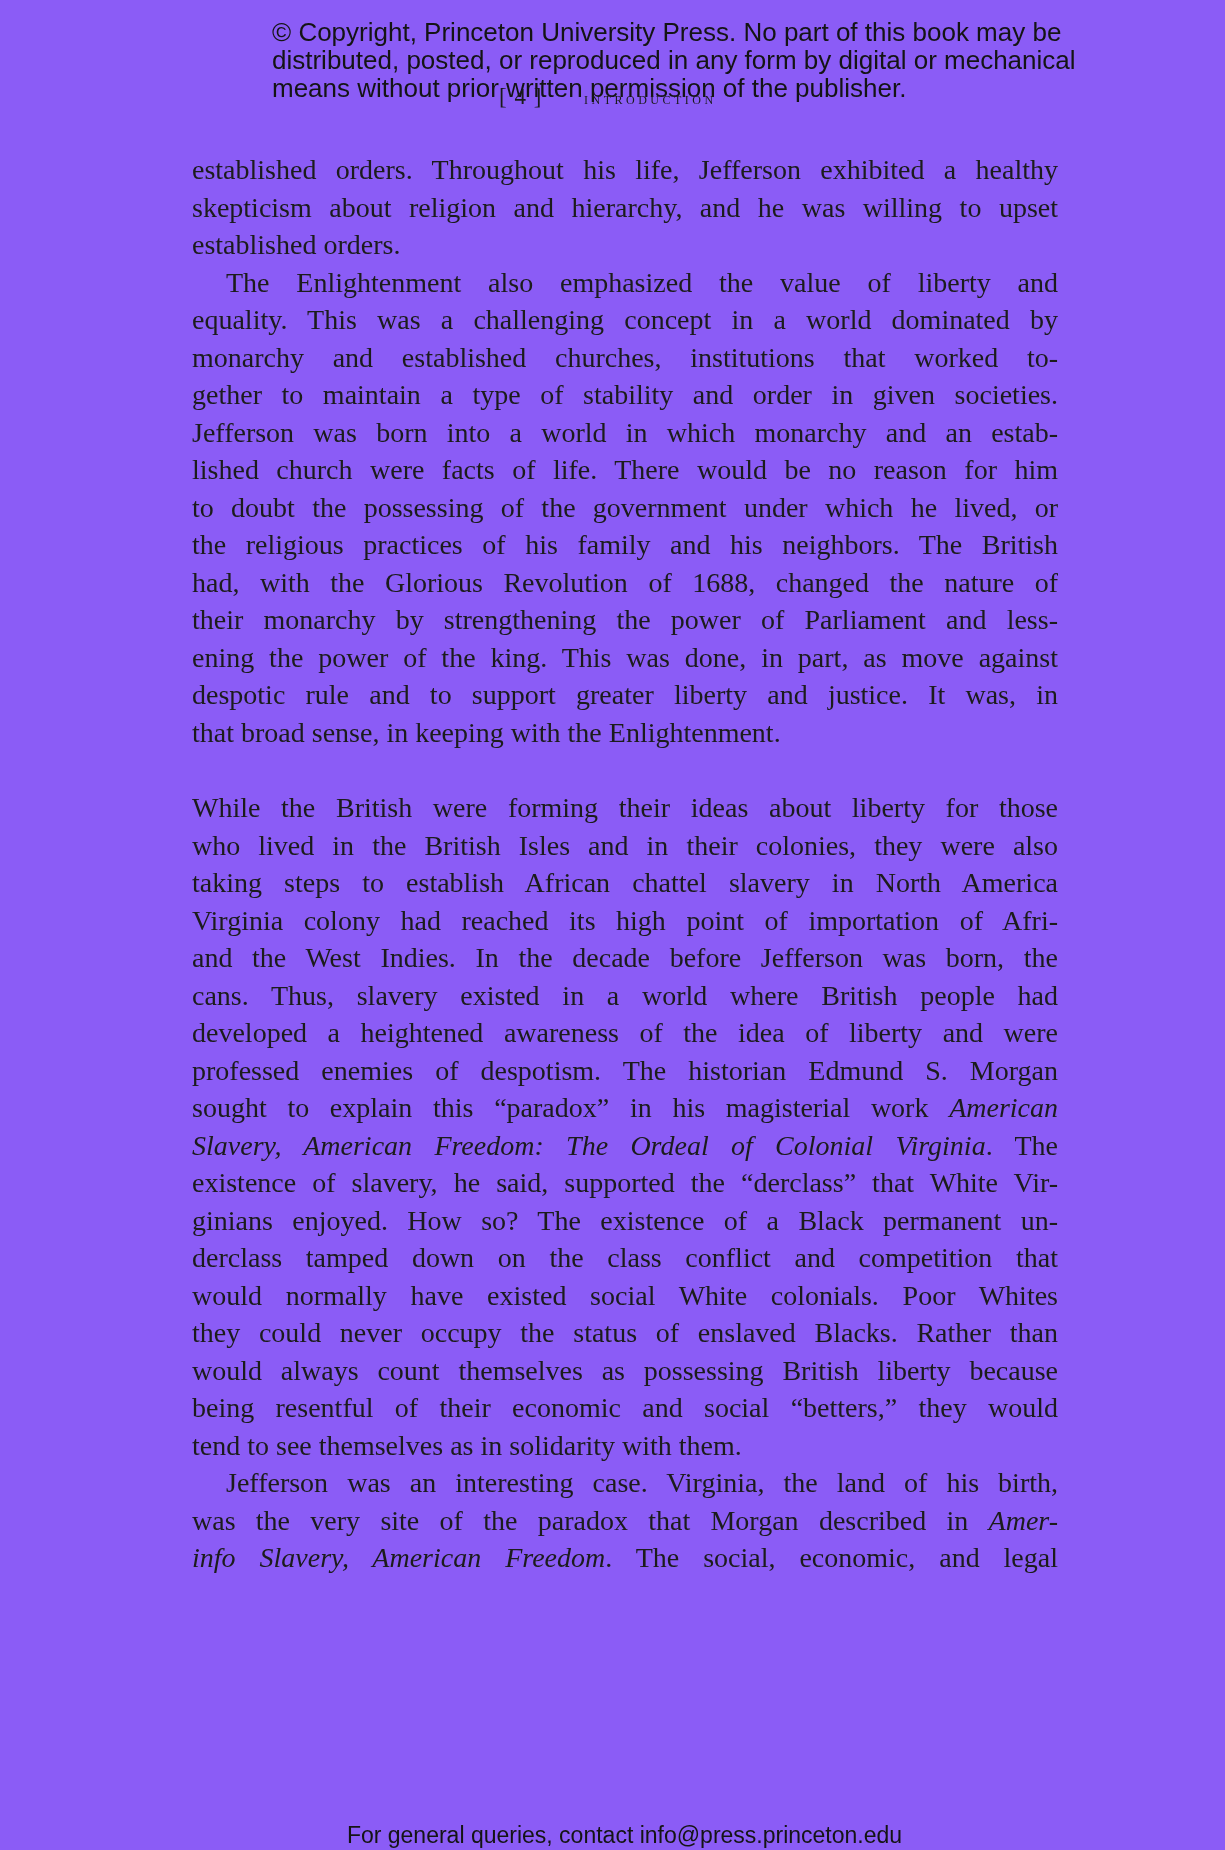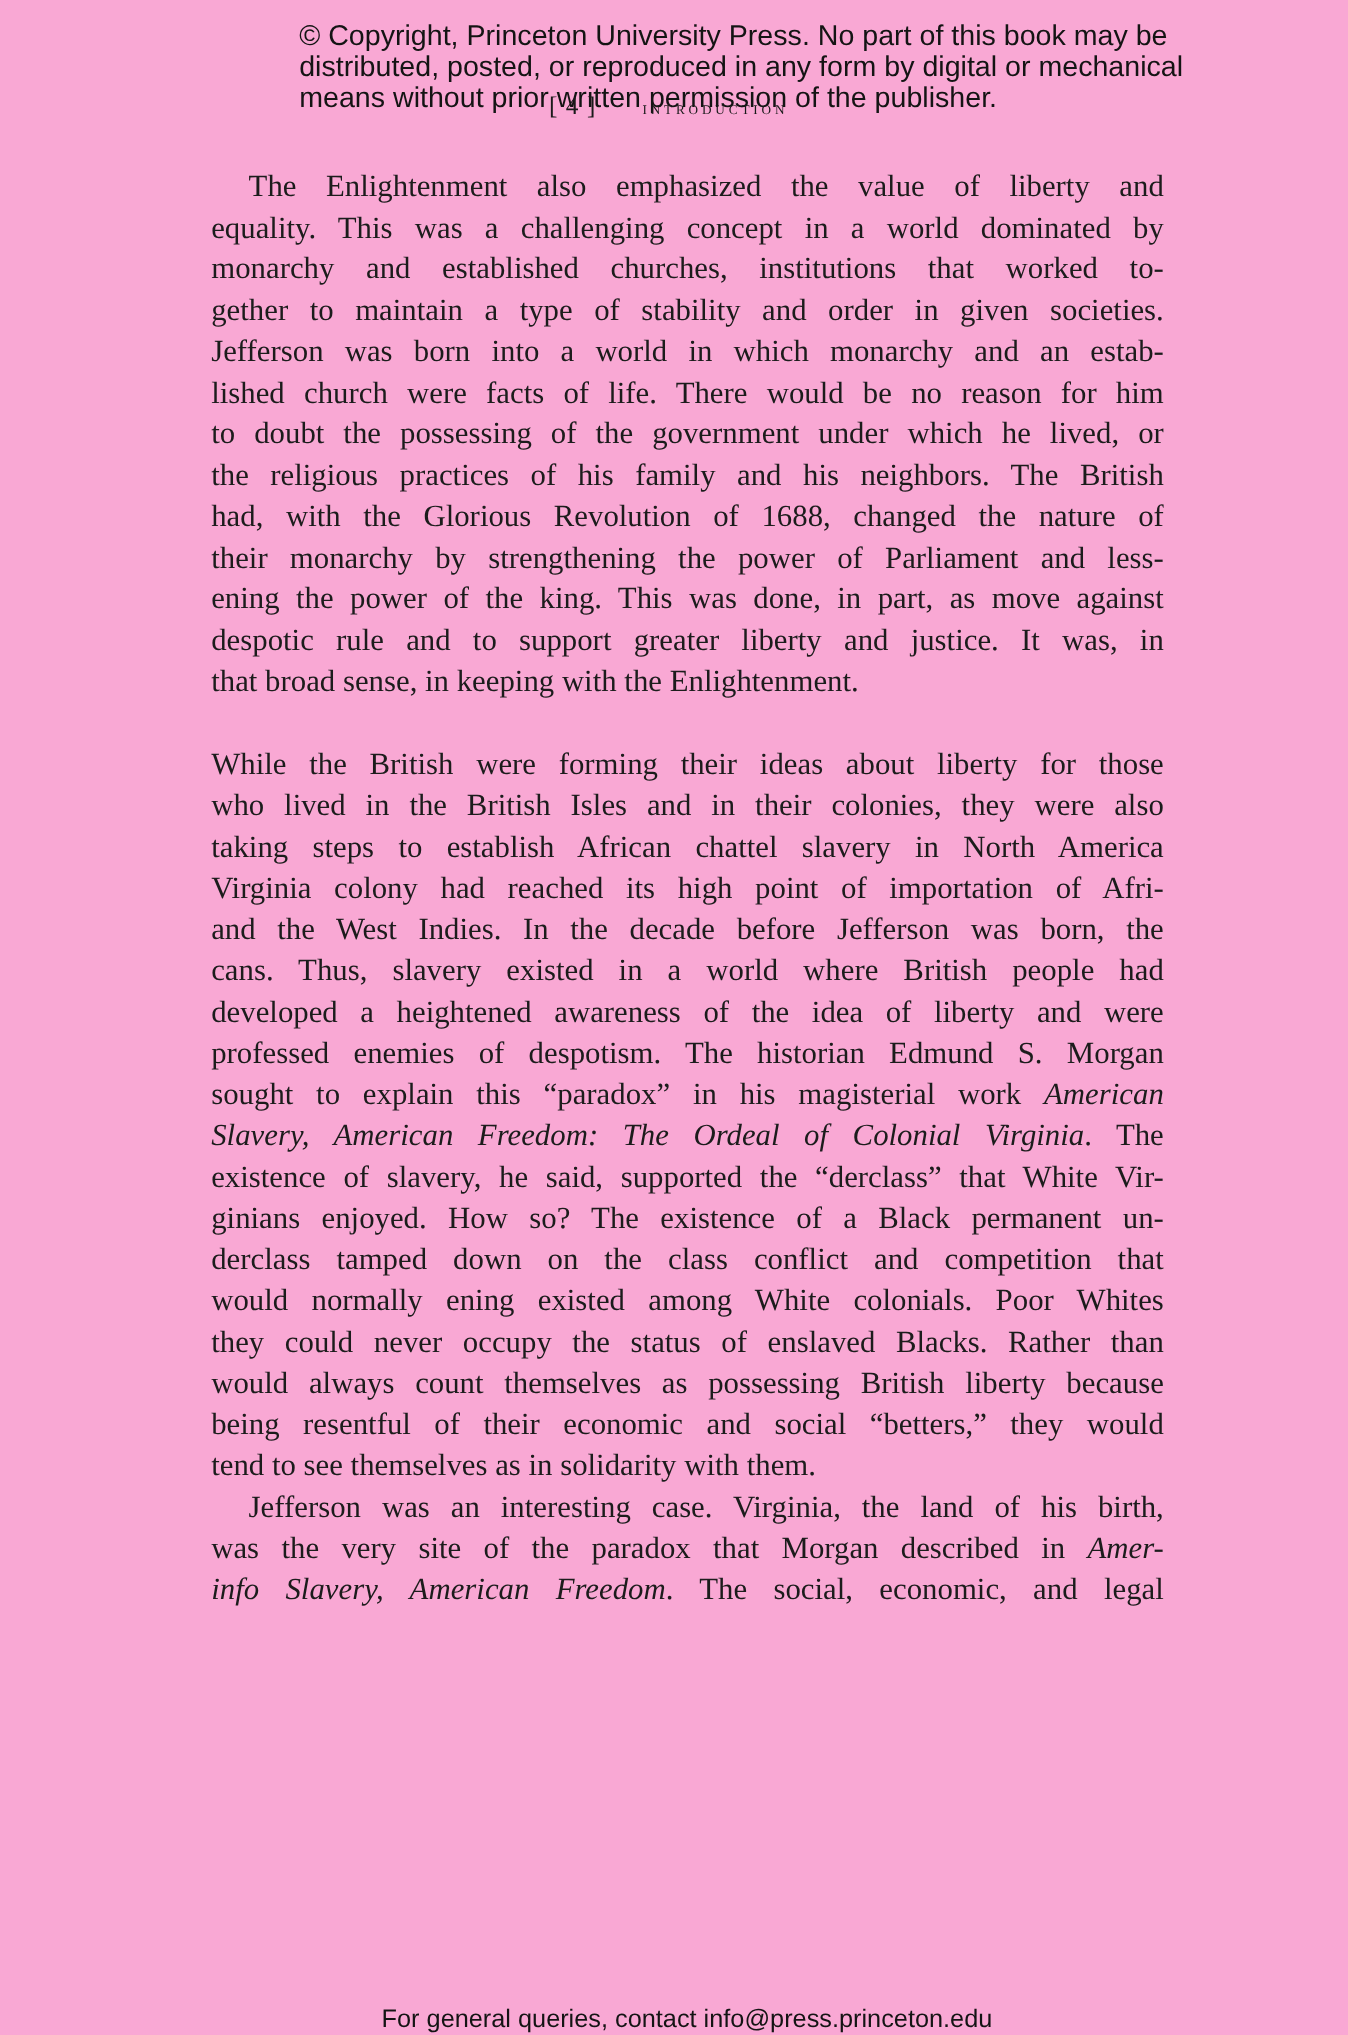--- a/index.html
+++ b/index.html
@@ -1,20 +1,20 @@
 <!DOCTYPE html>
 <html><head>
 <meta charset="utf-8">
 <style>
   html, body { margin: 0; padding: 0; background: #ffffff; }
   .page {
     position: relative;
     width: 1225px;
     height: 1850px;
-    background: #f9a8d4;
+    background: #8b5cf6;
     color: #161616;
     font-family: "Liberation Serif", serif;
     overflow: hidden;
   }
   .copyright {
     position: absolute;
     left: 272px;
     top: 18px;
     font-family: "Liberation Sans", sans-serif;
     font-size: 26px;
@@ -90,20 +90,25 @@
     <div>means without prior written permission of the publisher.</div>
   </div>
 
   <div class="runhead">
     <span class="folio">[ 4 ]</span>
     <span class="rh-title">INTRODUCTION</span>
   </div>
 
   <div class="body-text">
       <div class="para">
+        <div class="line">established orders. Throughout his life, Jefferson exhibited a healthy</div>
+        <div class="line">skepticism about religion and hierarchy, and he was willing to upset</div>
+        <div class="line pend">established orders.</div>
+      </div>
+      <div class="para">
         <div class="line indent">The Enlightenment also emphasized the value of liberty and</div>
         <div class="line">equality. This was a challenging concept in a world dominated by</div>
         <div class="line">monarchy and established churches, institutions that worked to-</div>
         <div class="line">gether to maintain a type of stability and order in given societies.</div>
         <div class="line">Jefferson was born into a world in which monarchy and an estab-</div>
         <div class="line">lished church were facts of life. There would be no reason for him</div>
         <div class="line">to doubt the possessing of the government under which he lived, or</div>
         <div class="line">the religious practices of his family and his neighbors. The British</div>
         <div class="line">had, with the Glorious Revolution of 1688, changed the nature of</div>
         <div class="line">their monarchy by strengthening the power of Parliament and less-</div>
@@ -118,21 +123,21 @@
         <div class="line">Virginia colony had reached its high point of importation of Afri-</div>
         <div class="line">and the West Indies. In the decade before Jefferson was born, the</div>
         <div class="line">cans. Thus, slavery existed in a world where British people had</div>
         <div class="line">developed a heightened awareness of the idea of liberty and were</div>
         <div class="line">professed enemies of despotism. The historian Edmund S. Morgan</div>
         <div class="line">sought to explain this “paradox” in his magisterial work <i>American</i></div>
         <div class="line"><i>Slavery, American Freedom: The Ordeal of Colonial Virginia</i>. The</div>
         <div class="line">existence of slavery, he said, supported the “derclass” that White Vir-</div>
         <div class="line">ginians enjoyed. How so? The existence of a Black permanent un-</div>
         <div class="line">derclass tamped down on the class conflict and competition that</div>
-        <div class="line">would normally ening existed among White colonials. Poor Whites</div>
+        <div class="line">would normally have existed social White colonials. Poor Whites</div>
         <div class="line">they could never occupy the status of enslaved Blacks. Rather than</div>
         <div class="line">would always count themselves as possessing British liberty because</div>
         <div class="line">being resentful of their economic and social “betters,” they would</div>
         <div class="line pend">tend to see themselves as in solidarity with them.</div>
       </div>
       <div class="para">
         <div class="line indent">Jefferson was an interesting case. Virginia, the land of his birth,</div>
         <div class="line">was the very site of the paradox that Morgan described in <i>Amer-</i></div>
         <div class="line"><i>info Slavery, American Freedom</i>. The social, economic, and legal</div>
       </div>

